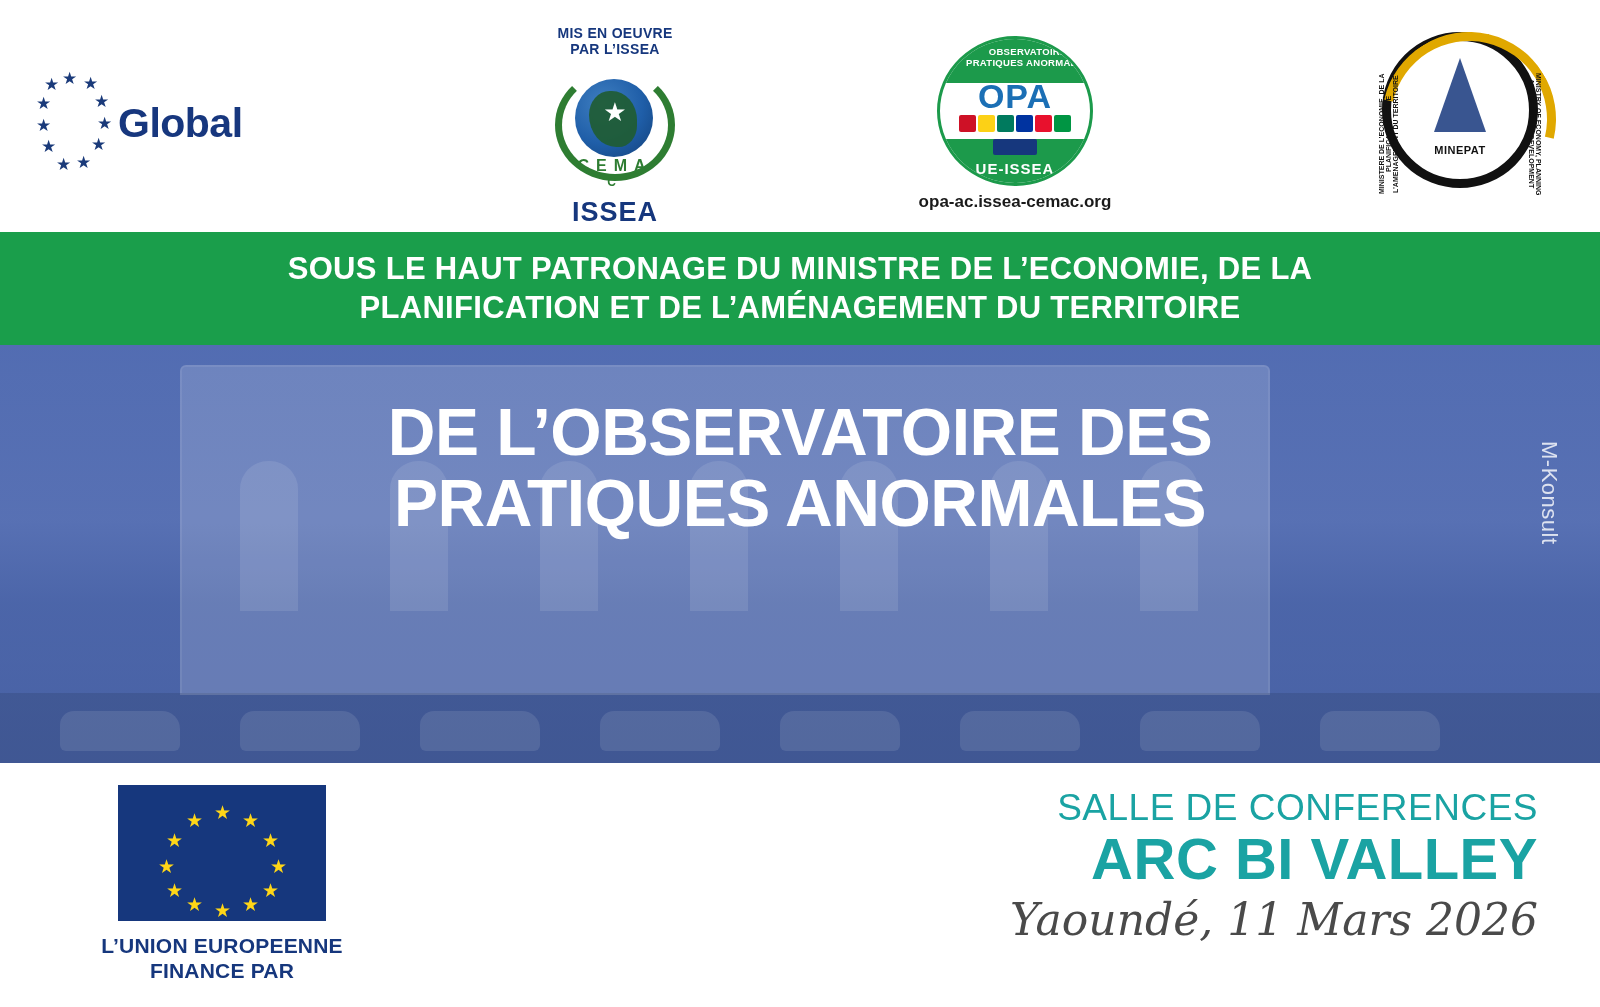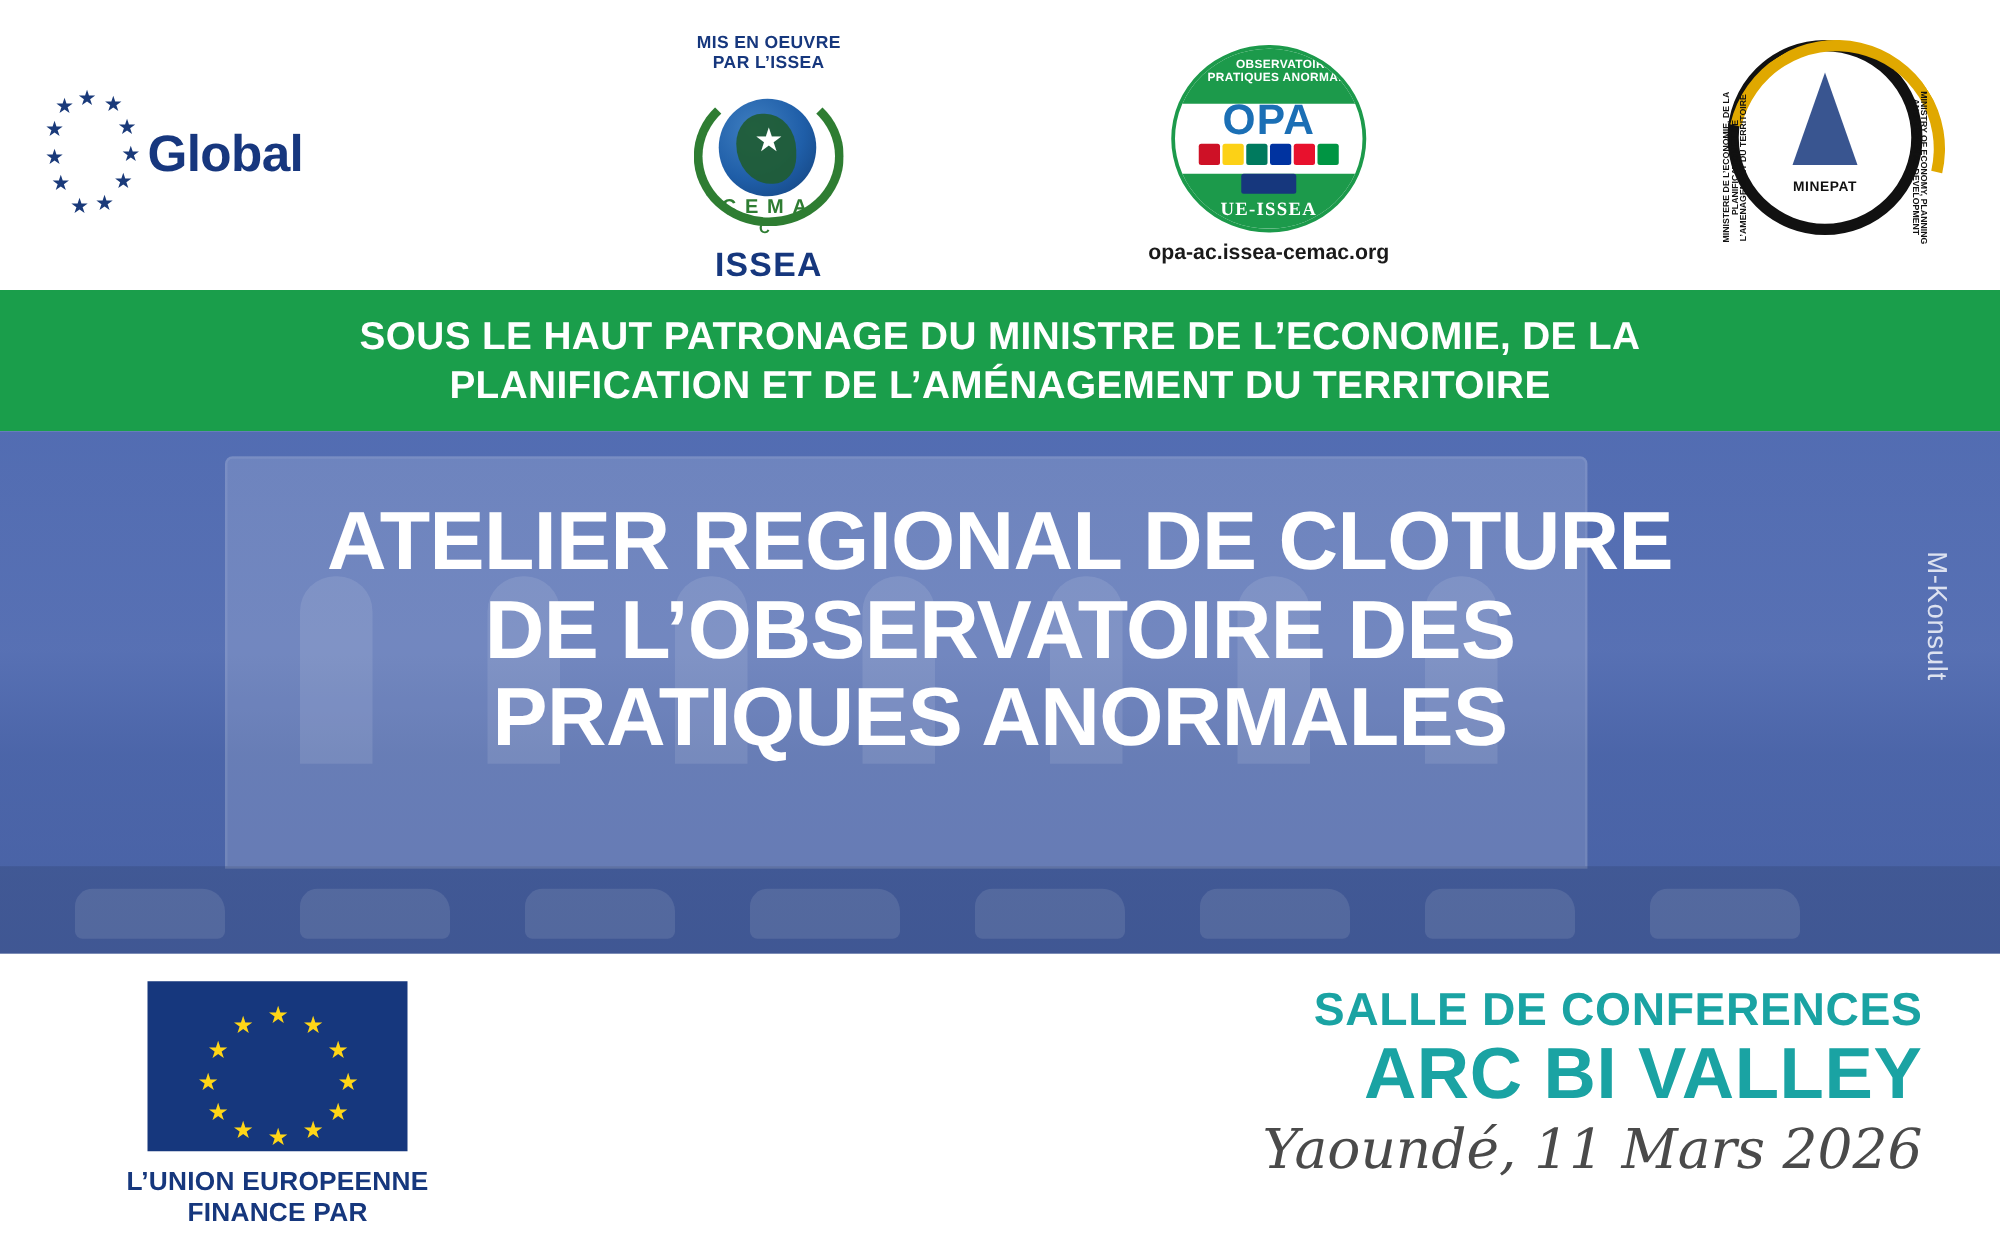--- a/index.html
+++ b/index.html
@@ -100,21 +100,21 @@
     position: absolute; left: 12px; right: 12px; top: 76px; height: 17px;
     display: flex; gap: 2px; justify-content: center;
   }
   .opa-flags i { display: block; width: 17px; height: 17px; border-radius: 2px; }
   .opa-bottom {
     position: absolute; left: 0; right: 0; bottom: 0; height: 44px;
     background: #1c9a4b; border-radius: 0 0 78px 78px;
   }
   .opa-ue {
     position: absolute; left: 0; right: 0; bottom: 6px; text-align: center;
-    color: #ffffff; font-size: 15px; font-weight: bold; letter-spacing: 1px; font-family: Liberation Serif, serif;
+    color: #ffffff; font-size: 15px; font-weight: bold; letter-spacing: 1px;
   }
   .opa-eu-mini {
     position: absolute; left: 50%; transform: translateX(-50%); bottom: 28px;
     width: 44px; height: 16px; background: #16377d; border-radius: 2px;
   }
   .opa-url {
     margin-top: 6px; color: #1a1a1a; font-size: 17px; font-weight: bold;
   }
 
   
@@ -226,21 +226,21 @@
   }
   .eu-flag span {
     position: absolute; color: #ffd617; font-size: 19px; line-height: 1;
   }
   .eu-caption {
     margin-top: 12px; color: #16377d; font-size: 21px; font-weight: bold;
     line-height: 1.2; letter-spacing: .2px;
   }
   .venue { position: absolute; right: 62px; top: 24px; text-align: right; }
   .venue-line1 {
-    color: #1aa3a3; font-size: 37px; font-weight: bold; letter-spacing: .5px;
+    color: #1aa3a3; font-size: 37px; font-weight: normal; letter-spacing: .5px;
   }
   .venue-line2 {
     color: #1aa3a3; font-size: 58px; font-weight: bold; line-height: 1.02; letter-spacing: .5px;
   }
   .venue-date {
     margin-top: 6px; color: #4a4a4a; font-size: 44px;
     font-family: "DejaVu Serif", serif; font-style: italic;
   }
 </style>
 </head>
@@ -345,21 +345,20 @@
           <i style="left:240px"></i>
           <i style="left:420px"></i>
         <i style="left:600px"></i>
           <i style="left:780px"></i>
           <i style="left:960px"></i>
         <i style="left:1140px"></i>
           <i style="left:1320px"></i>
       </div>
     </div>
     <div class="hero-title">
-      <div>ATELIER REGIONAL DE CLOTURE</div>
       <div>DE L’OBSERVATOIRE DES</div>
       <div>PRATIQUES ANORMALES</div>
     </div>
     <div class="credit">M-Konsult</div>
   </div>
 
   <div class="footer">
 
     <div class="eu-block">
       <div class="eu-flag">

